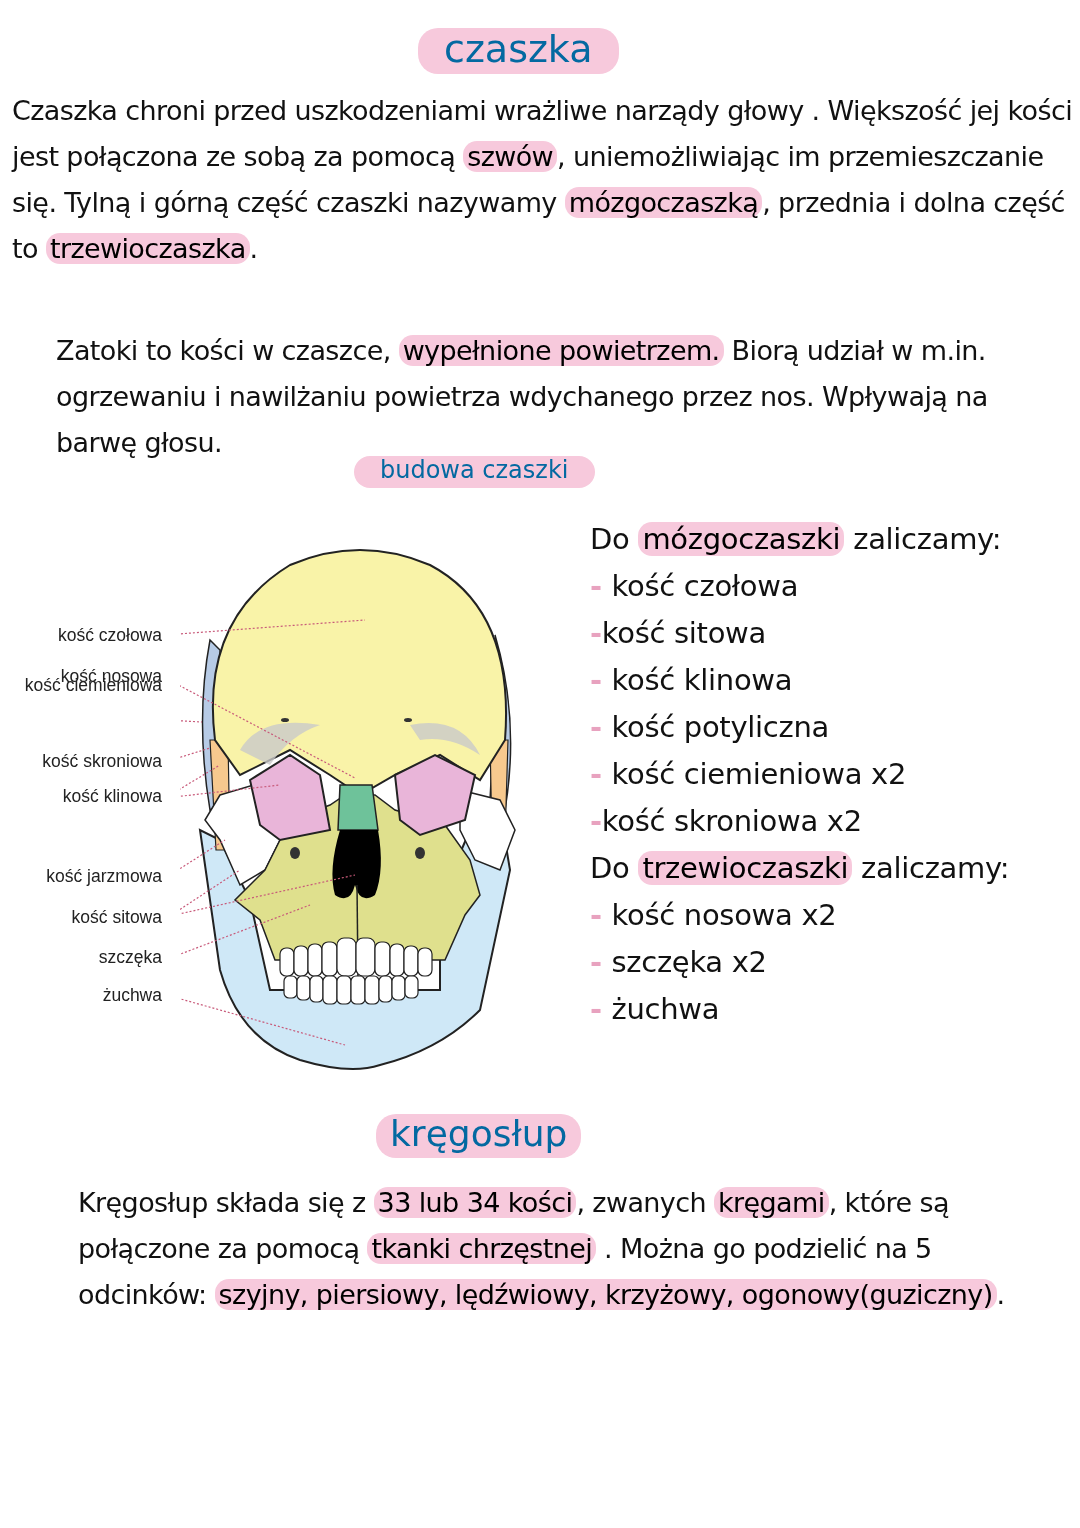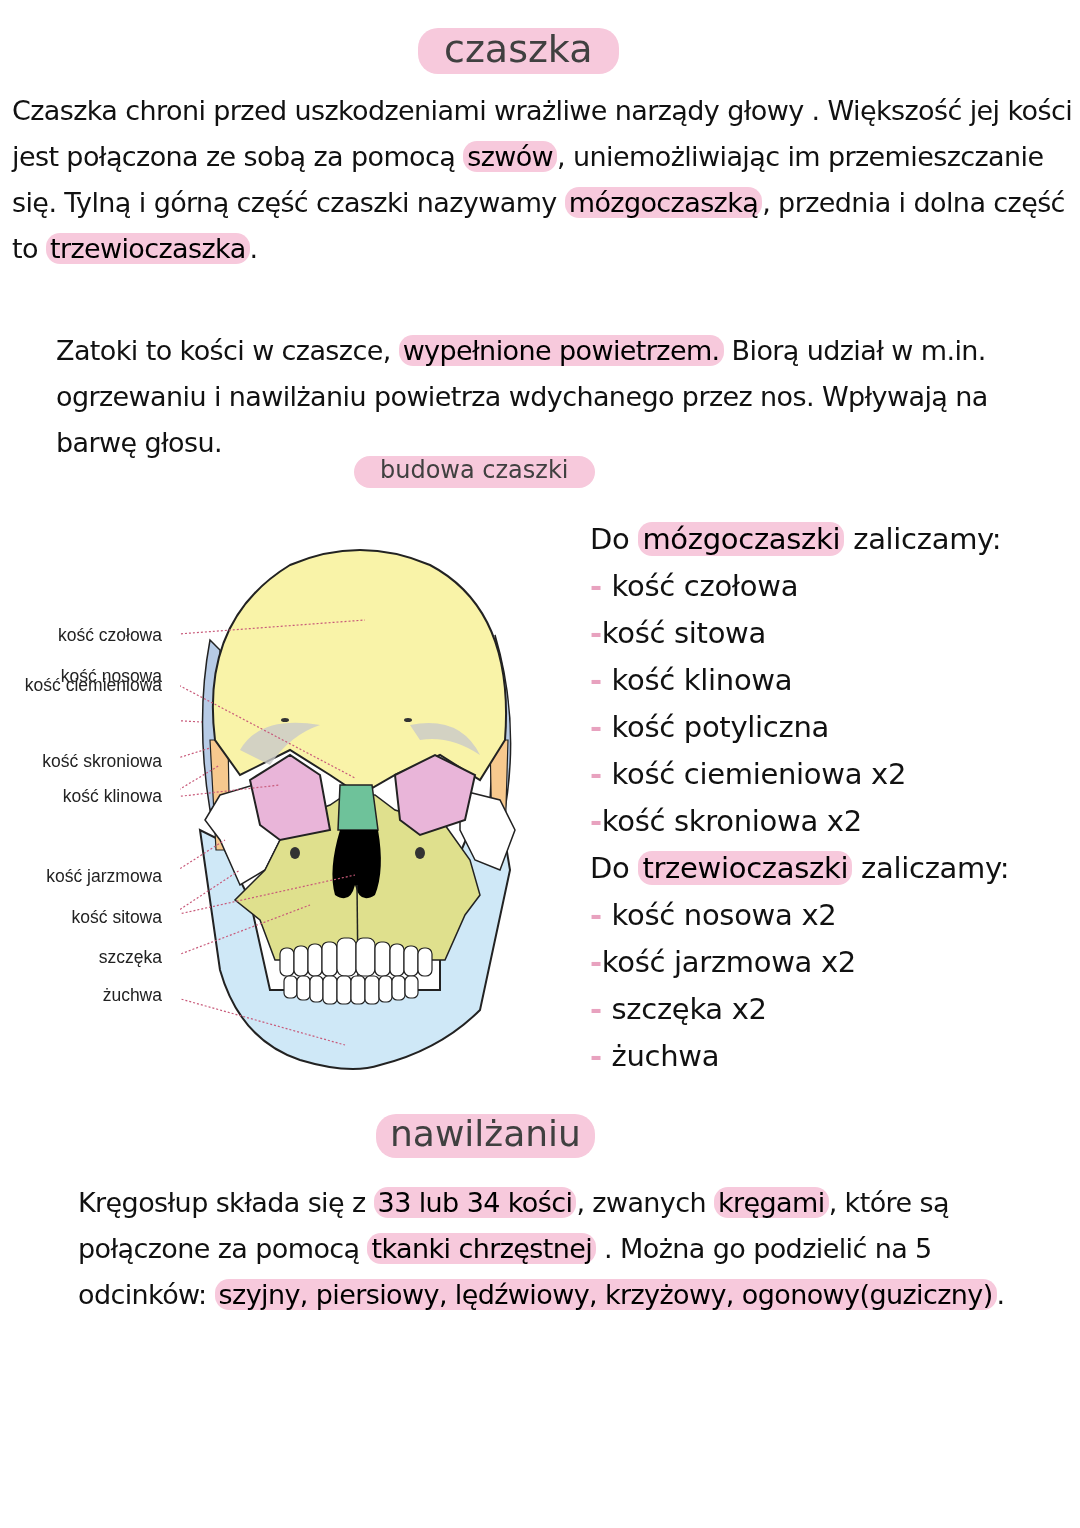--- a/index.html
+++ b/index.html
@@ -1,19 +1,19 @@
 <!DOCTYPE html>
 <html><head>
   <meta charset="utf-8">
   <style>
     html, body { margin: 0; padding: 0; background: #ffffff; }
     body { width: 1080px; height: 1528px; position: relative; overflow: hidden;
            font-family: "DejaVu Sans", sans-serif; color: #111; }
     .hl { background: #f7c9dc; color: #000000; border-radius: 14px; padding: 0 4px; }
-    .heading { position: absolute; font-size: 36px; color: #404040; line-height: 1;
+    .heading { position: absolute; font-size: 36px; color: #0369a1; line-height: 1;
                background: #f7c9dc; border-radius: 20px; padding: 2px 26px 6px 26px; }
     .para { position: absolute; font-size: 27px; line-height: 46px; letter-spacing: -0.6px;
             font-family: "DejaVu Sans", sans-serif; }
     .list { position: absolute; left: 590px; font-size: 29px; line-height: 47px; letter-spacing: -0.3px; }
     .list .row { white-space: nowrap; }
     .dash { color: #e8a2bf; font-weight: bold; }
     .label { position: absolute; font-family: "Liberation Sans", sans-serif; font-size: 17.5px;
              color: #222; text-align: right; width: 160px; }
   </style>
 </head>
@@ -119,22 +119,21 @@
   <div class="row"><span class="dash">- </span><span>kość czołowa</span></div>
   <div class="row"><span class="dash">-</span><span>kość sitowa</span></div>
   <div class="row"><span class="dash">- </span><span>kość klinowa</span></div>
   <div class="row"><span class="dash">- </span><span>kość potyliczna</span></div>
   <div class="row"><span class="dash">- </span><span>kość ciemieniowa x2</span></div>
   <div class="row"><span class="dash">-</span><span>kość skroniowa x2</span></div>
   <div class="row">
     <span>Do </span><span class="hl">trzewioczaszki</span><span> zaliczamy:</span>
   </div>
   <div class="row"><span class="dash">- </span><span>kość nosowa x2</span></div>
-  <div class="row"><span class="dash">-</span><span>kość jarzmowa x2</span></div>
   <div class="row"><span class="dash">- </span><span>szczęka x2</span></div>
   <div class="row"><span class="dash">- </span><span>żuchwa</span></div>
 </div>
 
-<div class="heading" style="left:376px; top:1114px; font-size:36px; padding:2px 14px 6px 14px;">nawilżaniu</div>
+<div class="heading" style="left:376px; top:1114px; font-size:36px; padding:2px 14px 6px 14px;">kręgosłup</div>
 
 <div class="para" style="left:78px; top:1180px; width:960px;">
   <span>Kręgosłup składa się z </span><span class="hl">33 lub 34 kości</span><span>, zwanych </span><span class="hl">kręgami</span><span>, które są połączone za pomocą </span><span class="hl">tkanki chrzęstnej</span><span> . Można go podzielić na 5 odcinków: </span><span class="hl">szyjny, piersiowy, lędźwiowy, krzyżowy, ogonowy(guziczny)</span><span>.</span>
 </div>
 
 </body></html>

